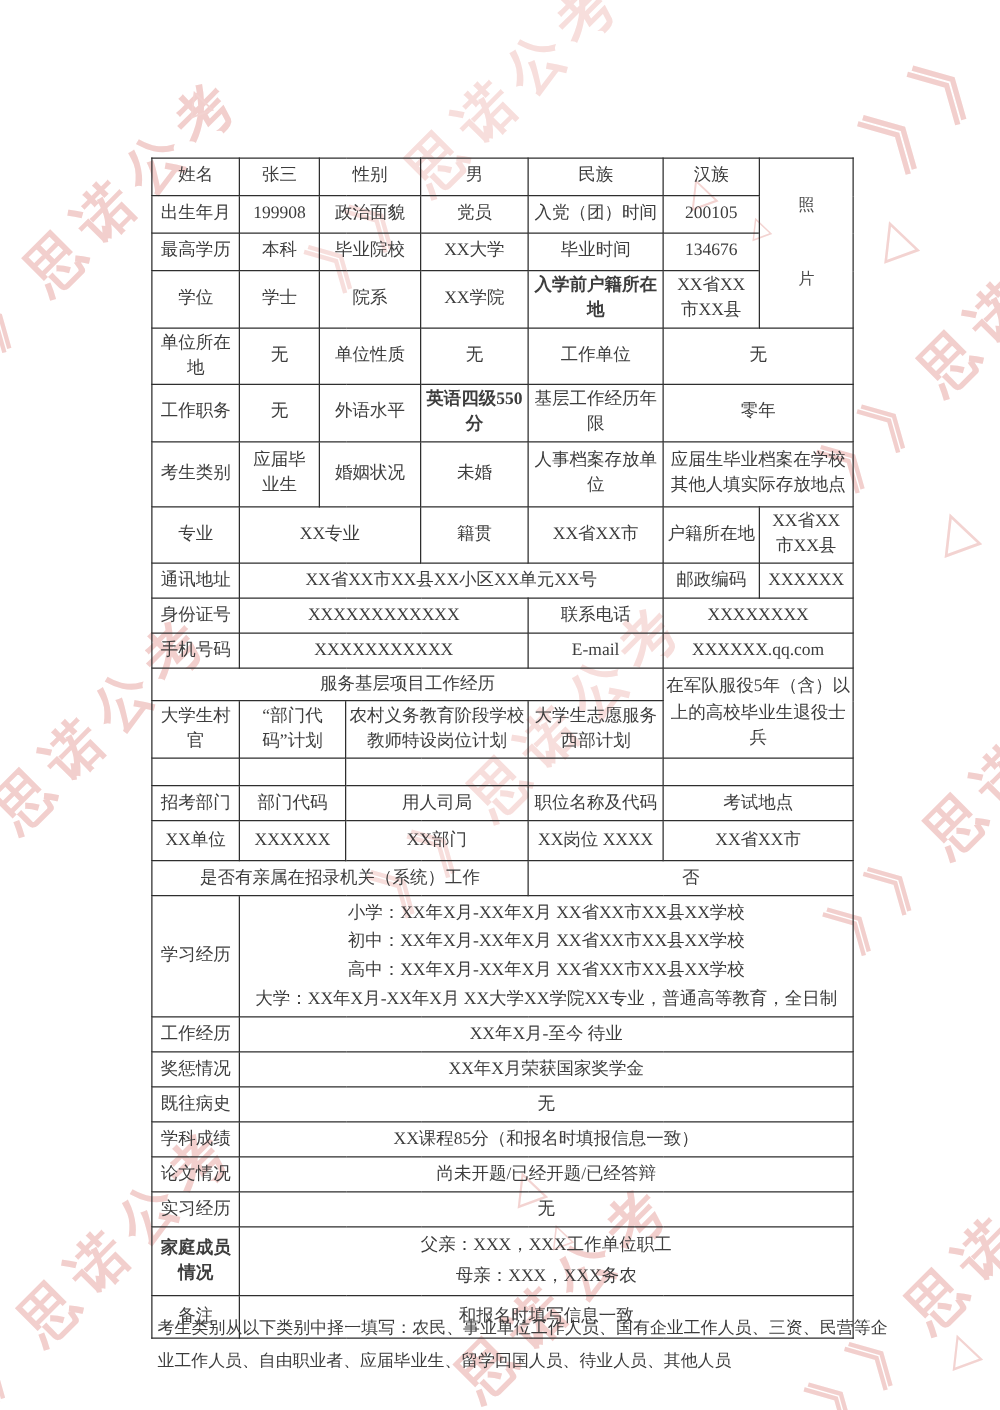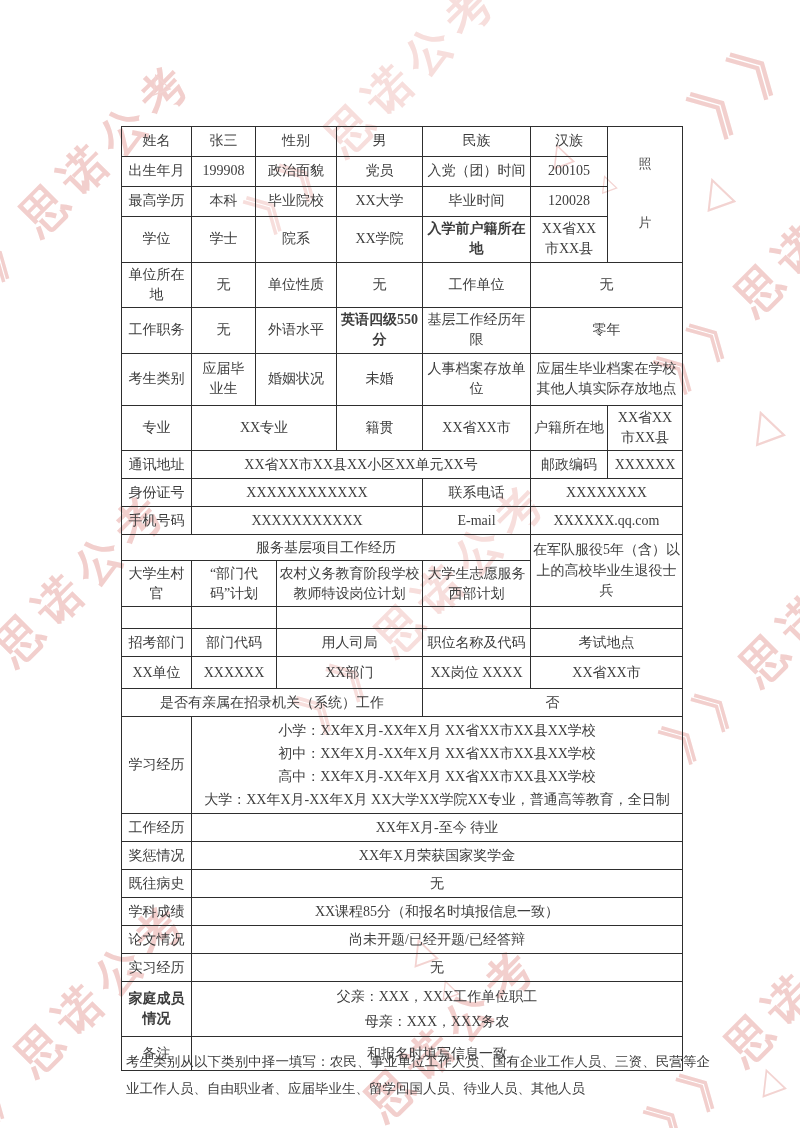--- a/index.html
+++ b/index.html
@@ -103,21 +103,21 @@
       <td class="val">党员</td>
       <td>入党（团）时间</td>
       <td class="val">200105</td>
     </tr>
     <tr style="height:30px">
       <td>最高学历</td>
       <td class="val">本科</td>
       <td colspan="2">毕业院校</td>
       <td class="val">XX大学</td>
       <td>毕业时间</td>
-      <td class="val">120028</td>
+      <td class="val">134676</td>
     </tr>
     <tr style="height:40px">
       <td>学位</td>
       <td class="val">学士</td>
       <td colspan="2">院系</td>
       <td class="val">XX学院</td>
       <td class="pad-lg">入学前户籍所在地</td>
       <td class="val">XX省XX市XX县</td>
     </tr>
     <tr style="height:30px">

